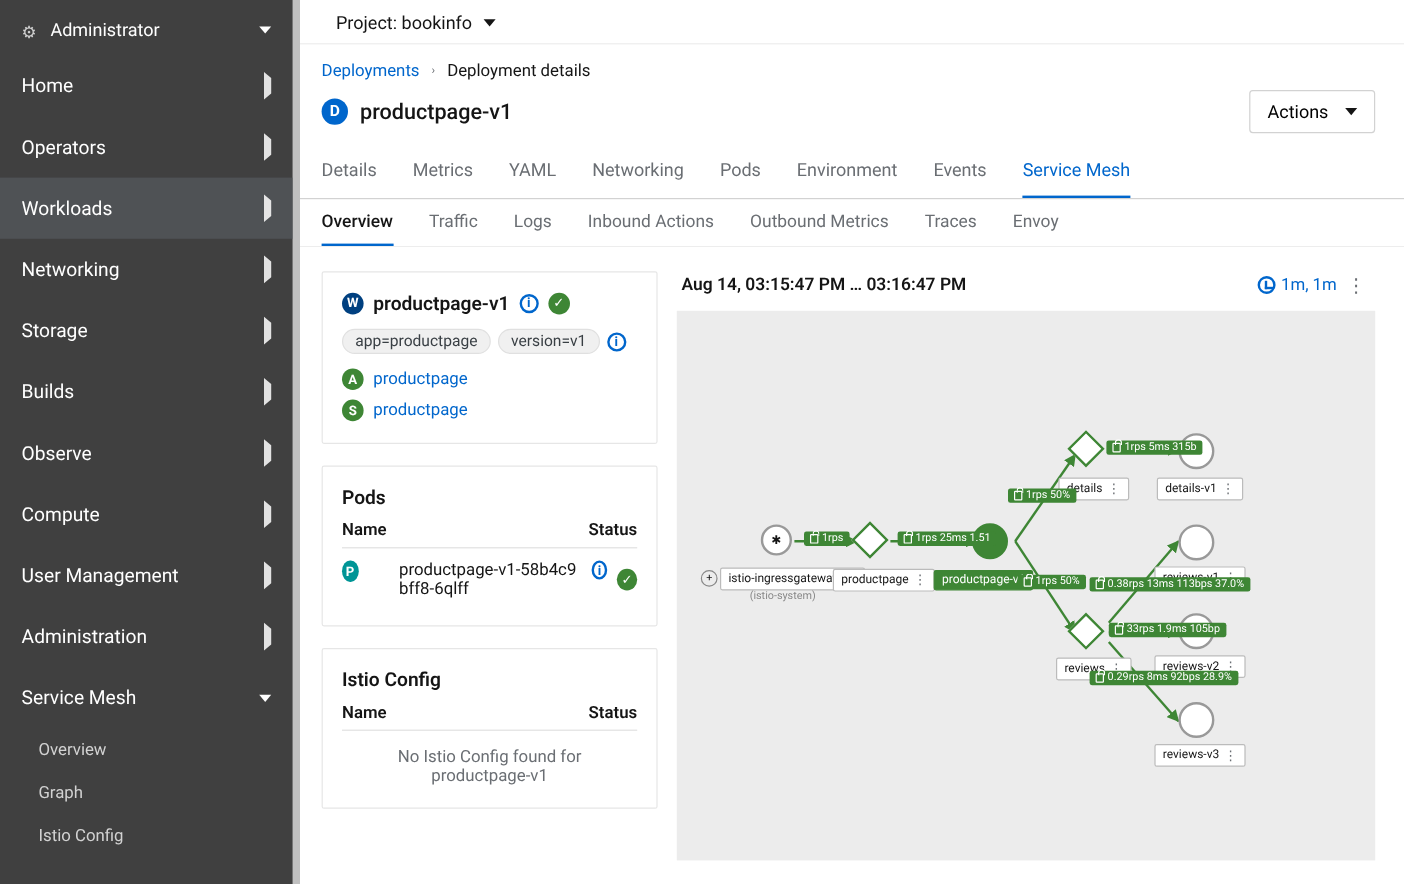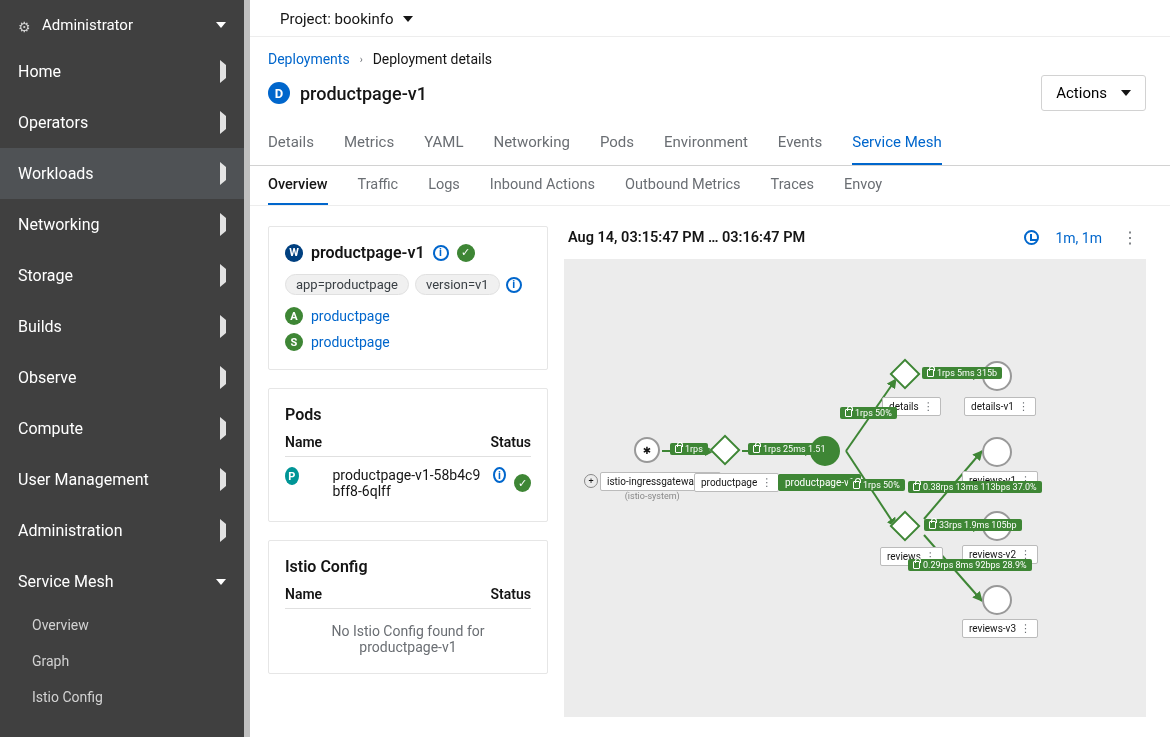--- a/index.html
+++ b/index.html
@@ -54,21 +54,21 @@
 .tbl-head { display: flex; justify-content: space-between; font-size: 14px; font-weight: 600; padding-bottom: 6px; border-bottom: 1px solid #e0e0e0; }
 .tbl-row { display: flex; justify-content: space-between; align-items: center; gap: 8px; padding: 10px 0 4px; }
 .pod-name { display: flex; align-items: flex-start; gap: 6px; font-size: 14px; }
 .pod-name .txt { max-width: 160px; word-break: break-all; margin-left: 28px; }
 .empty { text-align: center; color: #6a6e73; font-size: 14px; padding: 14px 4px 0; }
 
 
 .col-right { flex: 1; display: flex; flex-direction: column; justify-content: space-between; }
 .graph-head { display: flex; align-items: center; justify-content: space-between; padding: 2px 4px 12px; }
 .ts { font-size: 14.5px; font-weight: 600; }
-.graph-head-right { display: flex; align-items: center; gap: 16px; color: #0066cc; font-size: 14px; }
+.graph-head-right { display: flex; align-items: center; gap: 4px; color: #0066cc; font-size: 14px; }
 .clock-icon { width: 15px; height: 15px; border: 2px solid #0066cc; border-radius: 50%; position: relative; }
 .clock-icon::after { content: ""; position: absolute; width: 5px; height: 5px; border-left: 2px solid #0066cc; border-bottom: 2px solid #0066cc; top: 2px; left: 4px; }
 .kebab { color: #6a6e73; font-size: 16px; cursor: pointer; padding: 0 4px; }
 .graph-canvas { flex: 1; background: #ececec; position: relative; min-height: 420px; overflow: hidden; }
 
 
 .gnode { position: absolute; }
 .circ { width: 26px; height: 26px; border: 2px solid #999; border-radius: 50%; background: #fff; }
 .circ.big { width: 30px; height: 30px; }
 .circ.active { border-color: #3e8635; background: #3e8635; }

